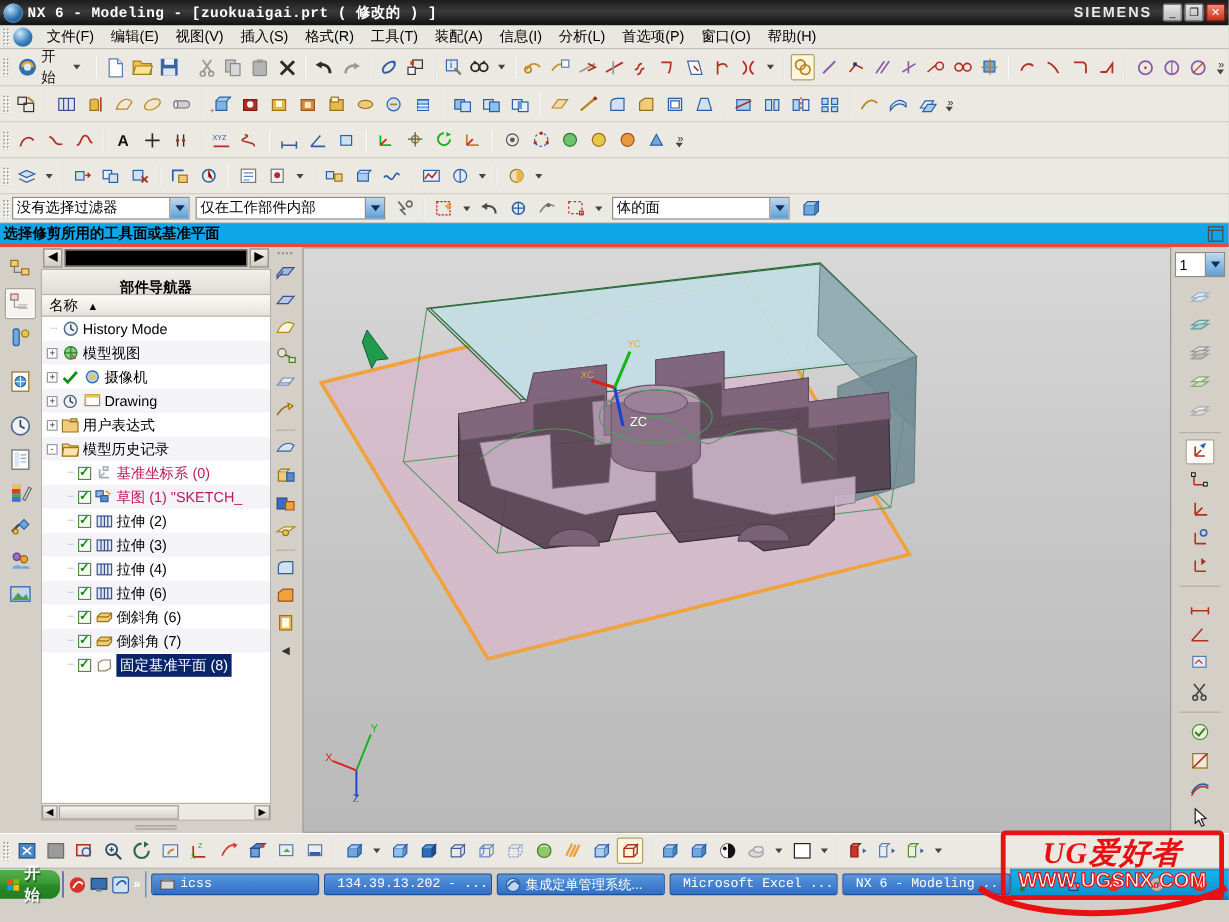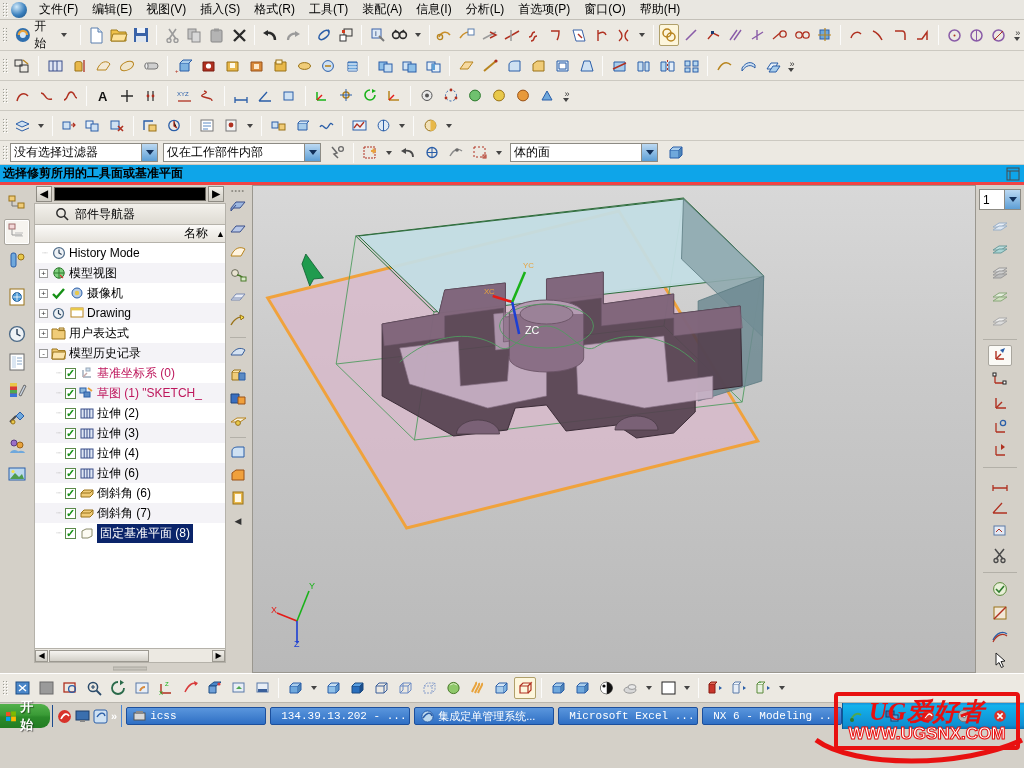--- a/index.html
+++ b/index.html
@@ -105,29 +105,28 @@
 
   
   .navpanel { width:192px; display:flex; flex-direction:column; background:#d4d0c8; }
   .navhdrbar { height:18px; display:flex; align-items:center; padding:1px 2px; }
   .navarrow {
     width:16px;height:16px; border:1px solid #8e8b83; background:linear-gradient(180deg,#f2f0ea,#cfccc4);
     font-size:10px; line-height:14px; text-align:center; font-weight:bold;
   }
   .navslider { flex:1; height:14px; background:#000; margin:0 2px; border:1px solid #6b6860;}
   .navtitle {
-    height:22px; display:flex; align-items:center; gap:6px; padding-left:20px;
+    height:22px; display:flex; align-items:center; gap:6px; padding-left:0;
     background:linear-gradient(180deg,#f3f1ec,#dedbd3); border:1px solid #b5b2aa;
-    font-weight:normal; font-size:12px;
+    font-weight:bold; font-size:12px;flex-direction:column;
   }
   .navcols {
     height:18px; display:flex; align-items:center; gap:8px; padding-left:6px;
     background:linear-gradient(180deg,#fbfaf8,#e6e3dc); border:1px solid #b5b2aa; border-top:none;
     font-size:12px;
-    justify-content:flex-end;
   }
   .tree {
     flex:1; background:#fff; border:1px solid #b5b2aa; border-top:none; overflow:hidden; position:relative;
   }
   .trow { height:20px; display:flex; align-items:center; font-size:12px; padding-left:4px; white-space:nowrap;}
   .trow.alt { background:#f4f3f7; }
   .texp {
     width:9px;height:9px;border:1px solid #9a9a9a;background:#fff;font-size:8px;line-height:7px;
     text-align:center; color:#333; margin-right:3px; flex:none;
   }
@@ -220,20 +219,30 @@
          font-family:"Liberation Sans",sans-serif;}
   .wmswoosh {
     position:absolute; right:0px; bottom:0px; width:210px; height:34px; z-index:51; pointer-events:none;
   }
 </style>
 </head>
 <body>
 
 <div id="app">
 
+  <div class="titlebar">
+    <div class="tlogo"></div>
+    <div class="ttext">NX 6 - Modeling - [zuokuaigai.prt ( 修改的 ) ]</div>
+    <div class="siemens">SIEMENS</div>
+    <div class="winbtns">
+      <div class="winbtn">_</div>
+      <div class="winbtn">❐</div>
+      <div class="winbtn close">✕</div>
+    </div>
+  </div>
 
   <div class="menubar">
     <div class="grip"></div>
     <div class="mlogo"></div>
     <div class="menuitem">文件(F)</div>
     <div class="menuitem">编辑(E)</div>
     <div class="menuitem">视图(V)</div>
     <div class="menuitem">插入(S)</div>
     <div class="menuitem">格式(R)</div>
     <div class="menuitem">工具(T)</div>

